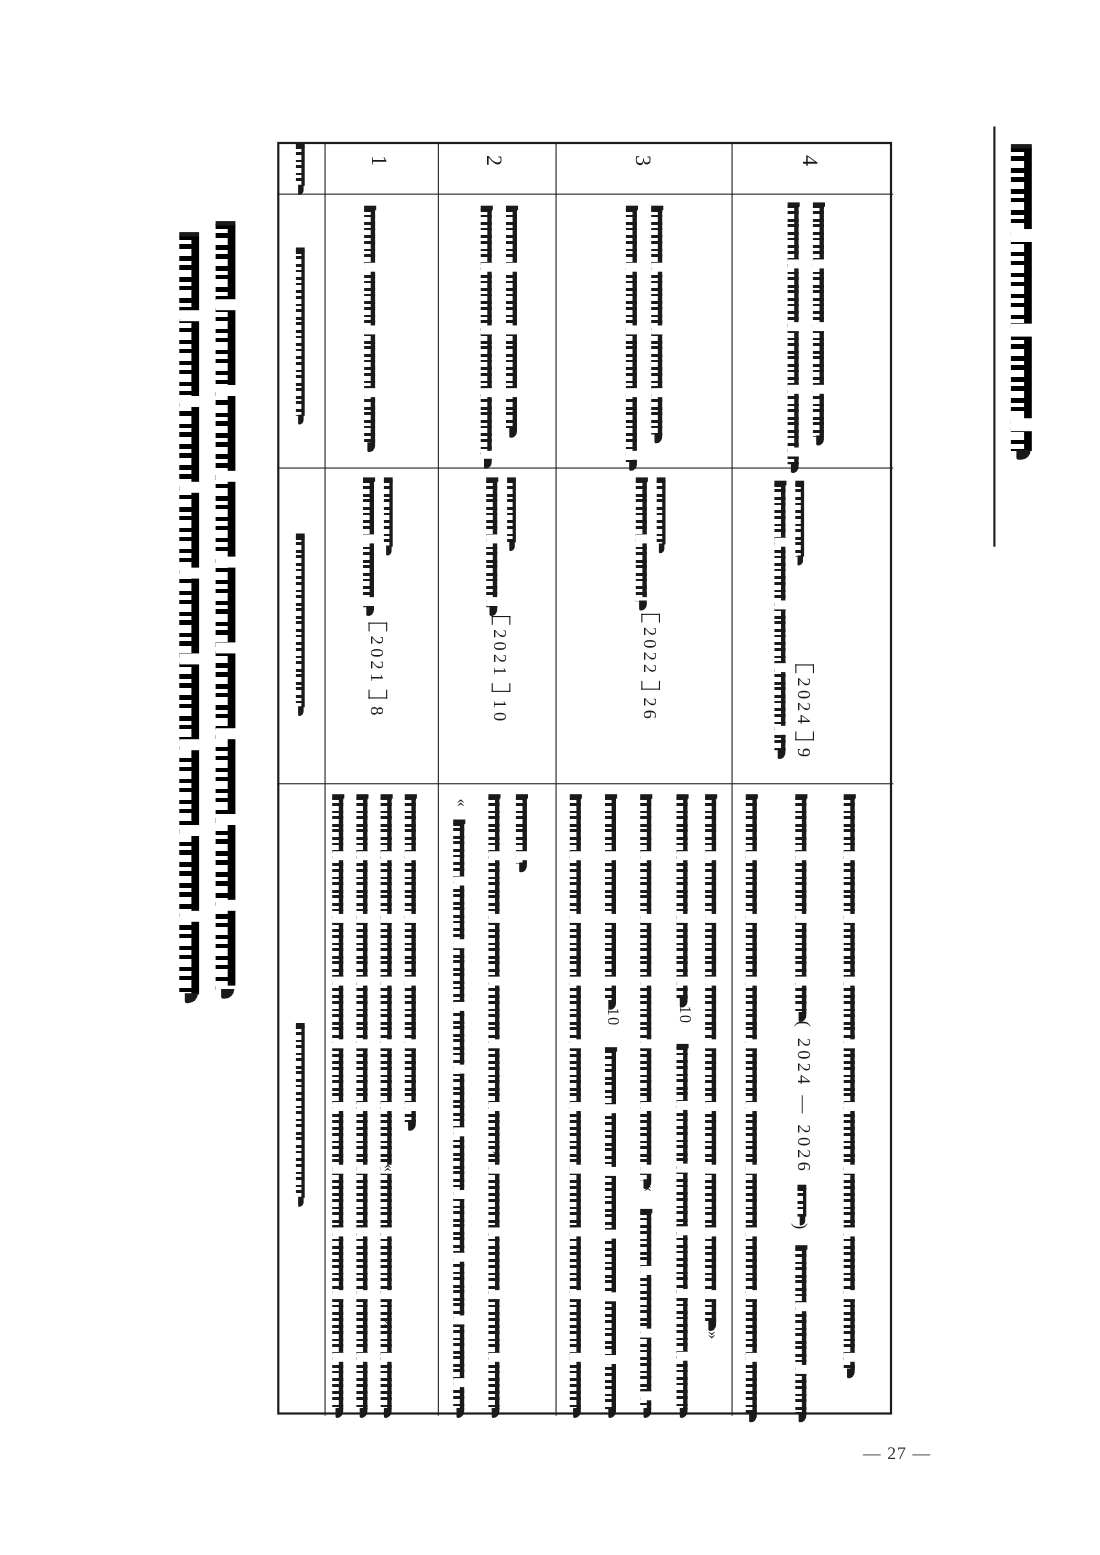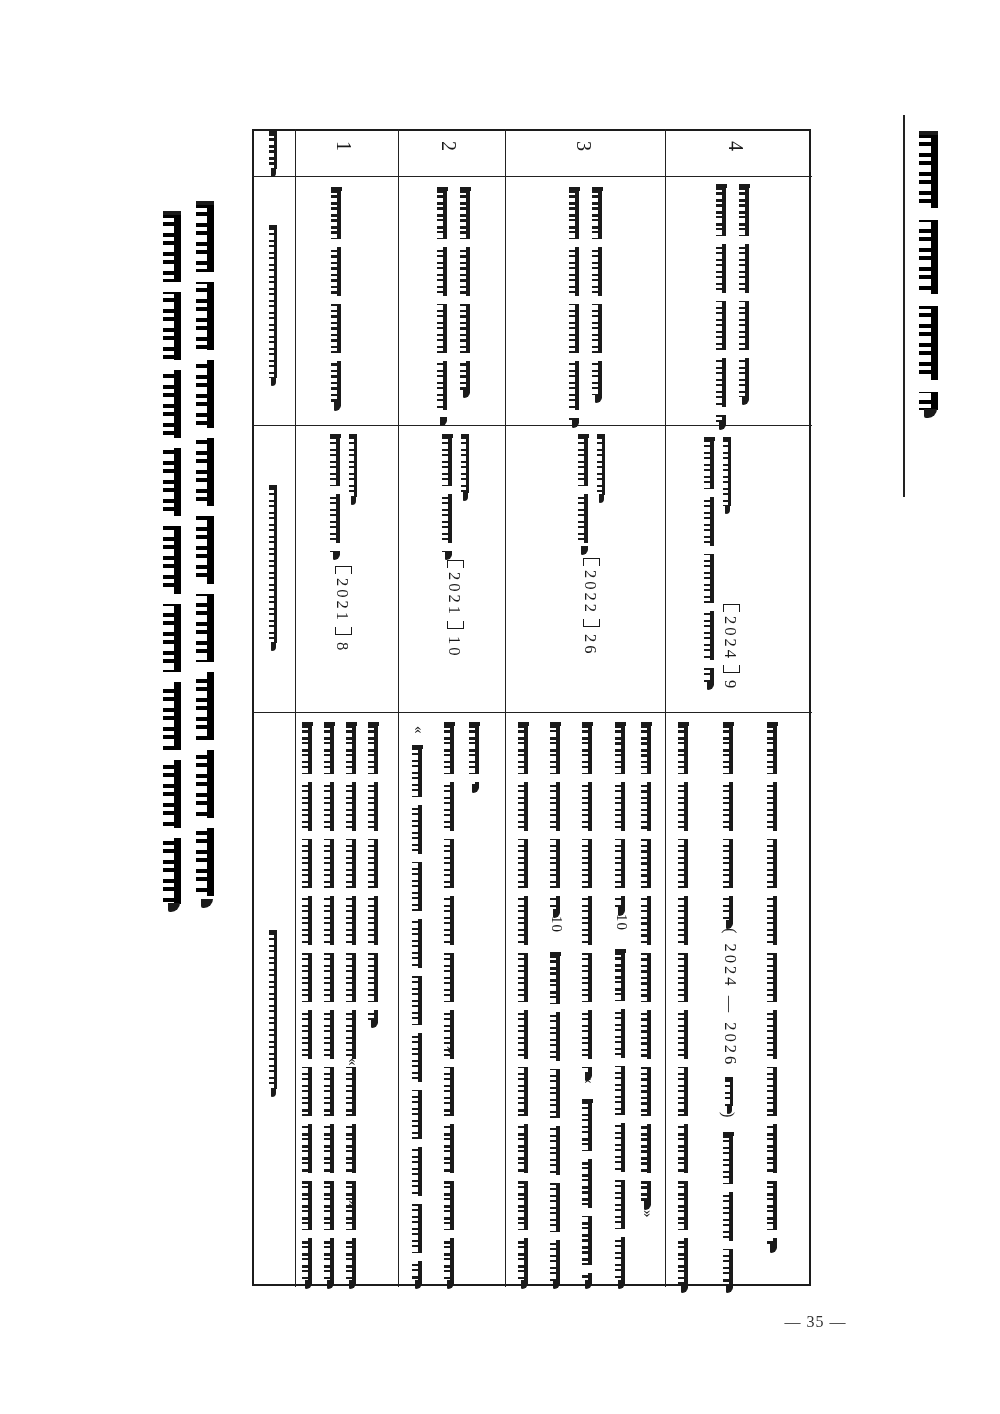--- a/index.html
+++ b/index.html
@@ -141,15 +141,15 @@
   <span class="vt small" style="left:656px;top:1210px;">»</span>
 
   <div class="mn" style="left:678px;top:725px;height:560px;"></div>
   <div class="mn" style="left:723px;top:725px;height:196px;"></div>
   <span class="vt" style="left:740px;top:928px;">( 2024 — 2026</span>
   <div class="mn s" style="left:725px;top:1080px;height:26px;"></div>
   <span class="vt" style="left:738px;top:1112px;">)</span>
   <div class="mn" style="left:723px;top:1135px;height:150px;"></div>
   <div class="mn" style="left:767px;top:725px;height:520px;"></div>
 
-  <div id="page-number">— 35 —</div>
+  <div id="page-number">— 27 —</div>
 
 </div>
 
 </body></html>

